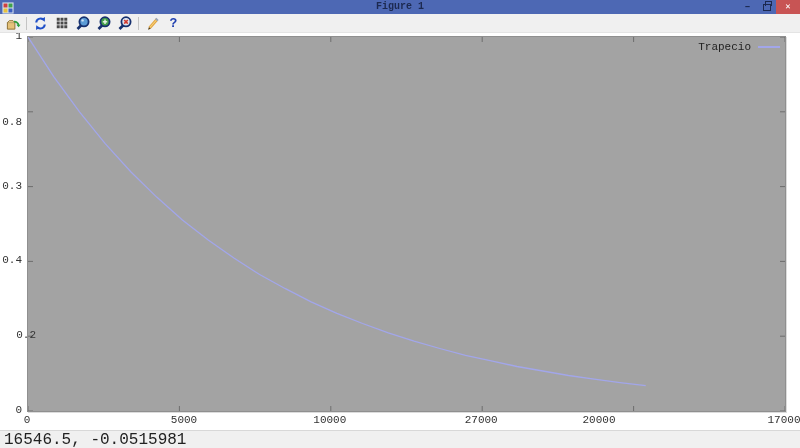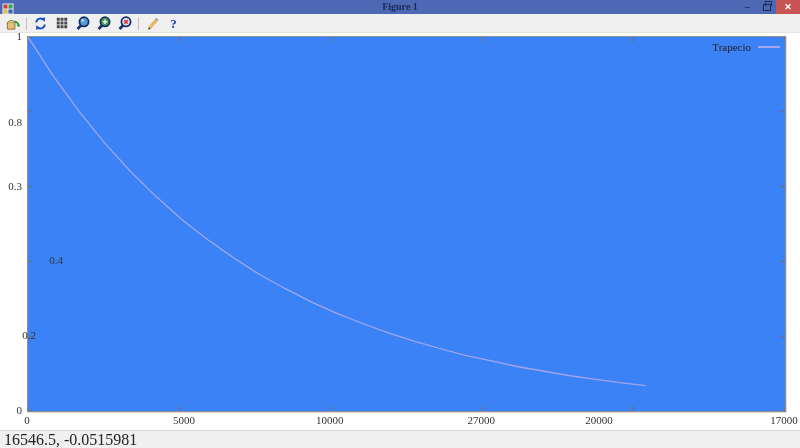--- a/index.html
+++ b/index.html
@@ -1,36 +1,36 @@
 <!DOCTYPE html>
 <html><head>
 <meta charset="utf-8">
 <style>
   html,body{margin:0;padding:0;background:#dcdcdc;}
   .window{
     position:relative;width:800px;height:448px;background:#ffffff;overflow:hidden;
-    font-family:Liberation Serif, serif;
+    font-family:Liberation Mono, monospace;
   }
   
   .titlebar{position:absolute;top:0;left:0;right:0;height:14px;display:flex;align-items:center;}
   .win-icon{position:absolute;left:2px;top:1px;width:12px;height:12px;display:block;}
   .title{position:absolute;left:0;right:0;text-align:center;font-size:10px;line-height:14px;color:#1c2950;font-weight:bold;}
   .controls{position:absolute;right:0;top:0;height:14px;display:flex;z-index:2;}
   .ctrl{width:19px;height:14px;display:flex;align-items:center;justify-content:center;font-size:10px;line-height:10px;color:#1c2950;font-weight:bold;cursor:default;}
   .ctrl.close{width:24px;color:#ffffff;font-size:9px;}
   .restore-box{position:relative;width:6px;height:5px;border:1px solid #1c2950;margin-top:1px;}
   .restore-box::before{content:"";position:absolute;left:1px;top:-4px;width:5px;height:4px;border:1px solid #1c2950;border-bottom:none;}
   
   .toolbar{position:absolute;top:14px;left:0;right:0;height:19px;background:#f0f0f0;display:flex;align-items:center;padding-left:2px;border-bottom:1px solid #e4e4e4;box-sizing:border-box;}
   .tbtn{width:19px;height:17px;display:flex;align-items:center;justify-content:center;border:1px solid transparent;}
   .sep{width:1px;height:13px;background:#c4c4c4;margin:0 3px;}
   .help-glyph{font-weight:bold;color:#2141b0;font-size:13px;line-height:13px;}
   
   .canvas{position:absolute;top:33px;left:0;width:800px;height:397px;background:#ffffff;overflow:hidden;}
-  .axes{position:absolute;left:27px;top:3px;width:757px;height:374px;border:1px solid #8f8f8f;box-shadow:1px 1px 0 #dcdcdc;background:#3b82f6;box-sizing:content-box;}
+  .axes{position:absolute;left:27px;top:3px;width:757px;height:374px;border:1px solid #8f8f8f;box-shadow:1px 1px 0 #dcdcdc;background:#a3a3a3;box-sizing:content-box;}
   .axes svg{position:absolute;left:0;top:0;width:100%;height:100%;display:block;}
   .legend{position:absolute;top:4px;right:5px;display:flex;align-items:center;gap:7px;}
   .legend-label{font-size:11px;color:#222222;}
   .legend-line{display:inline-block;width:22px;height:2px;background:#a2a6ea;}
   #xlabels,#ylabels{position:absolute;left:0;top:0;width:100%;height:100%;pointer-events:none;}
   #xlabels span{position:absolute;top:381px;transform:translateX(-50%);font-size:11px;color:#333333;white-space:nowrap;}
   #ylabels span{position:absolute;left:0;width:22px;text-align:right;font-size:11px;color:#333333;line-height:12px;}
   
   .statusbar{position:absolute;left:0;right:0;bottom:0;height:18px;background:#f0f0f0;border-top:1px solid #d8d8d8;display:flex;align-items:center;padding-left:4px;box-sizing:border-box;font-size:16px;color:#222222;}
 </style>
@@ -169,21 +169,21 @@
         <span style="left: 27px;">0</span>
         <span style="left: 184px;">5000</span>
         <span style="left: 329.8px;">10000</span>
         <span style="left: 481.2px;">27000</span>
         <span style="left: 599px;">20000</span>
         <span style="left: 784px;">17000</span>
       </div>
     <div id="ylabels">
         <span style="top: 371px;">0</span>
         <span style="top: 296.2px; padding-left: 14px;">0.2</span>
-        <span style="top: 221.4px; padding-left: 41px;">0.4</span>
+        <span style="top: 221.4px;">0.4</span>
         <span style="top: 146.6px;">0.3</span>
         <span style="top: 83px;">0.8</span>
         <span style="top: -3px;">1</span>
       </div>
   </div>
 
   <div class="statusbar" style="background-color: rgb(240, 240, 240);">
     <span>16546.5, -0.0515981</span>
   </div>
 

